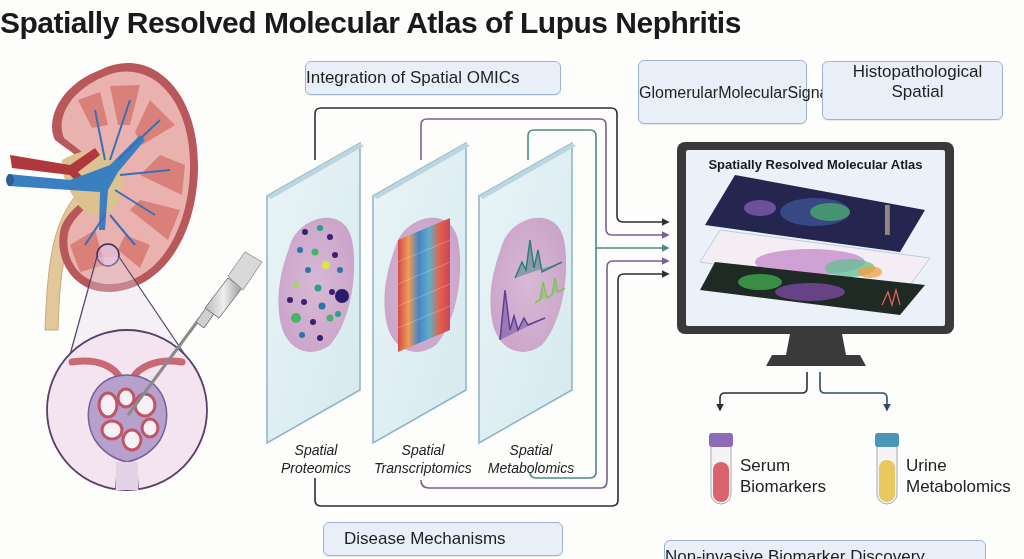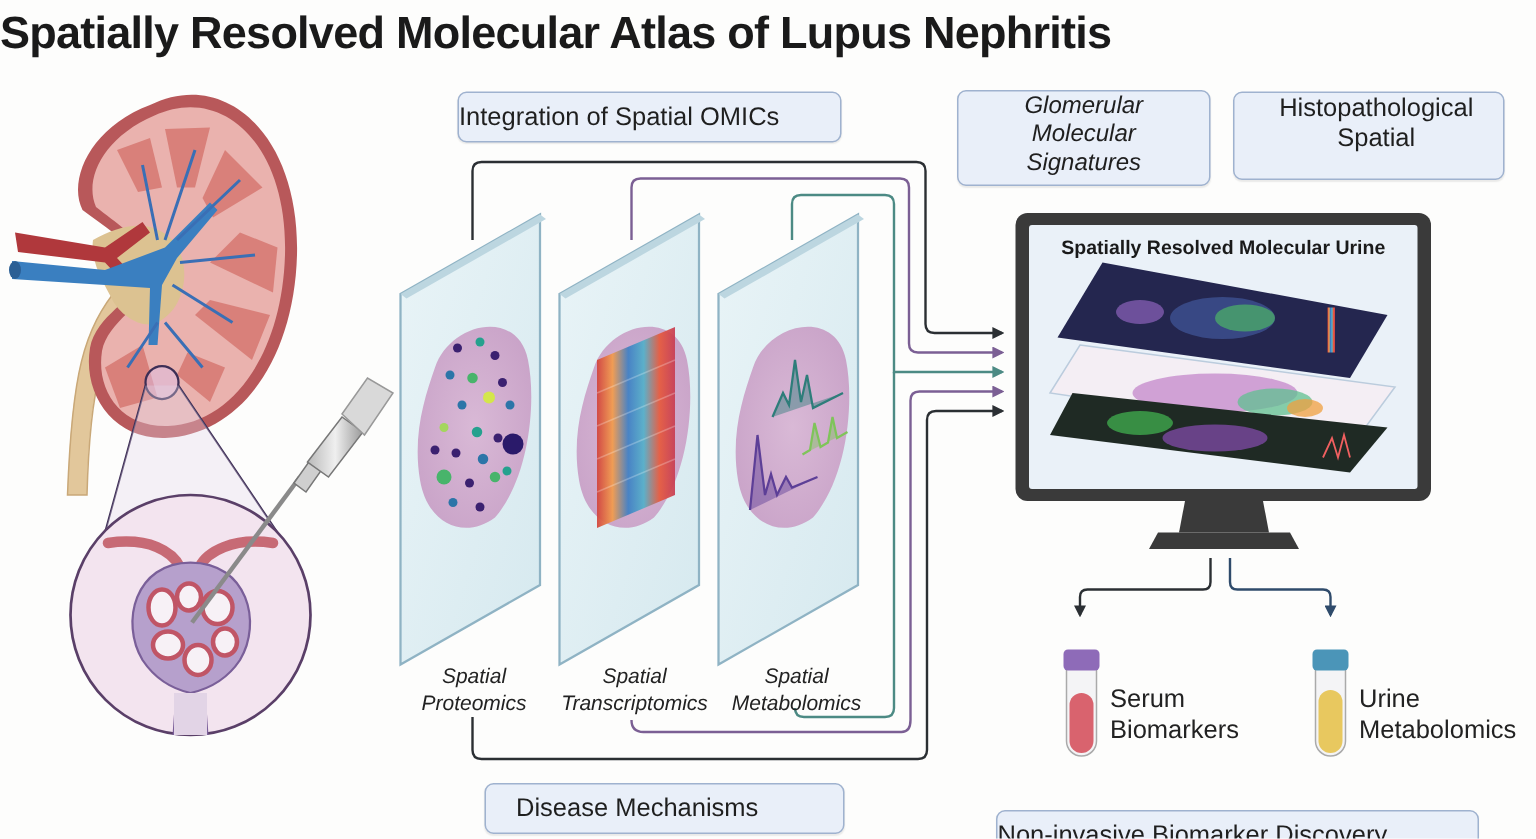--- a/index.html
+++ b/index.html
@@ -238,21 +238,21 @@
     <rect x="877" y="434" width="20" height="70" rx="10" fill="#f4f4f6" stroke="#aaa" stroke-width="1"></rect>
     <rect x="879" y="460" width="16" height="42" rx="8" fill="#e8c85f"></rect>
     <rect x="875" y="433" width="24" height="14" rx="3" fill="#4b95b8"></rect>
   </g>
 </svg>
 
 <div class="label-box" style="left:305px; top:61px; width:254px; height:32px;">
   <span>Integration of Spatial OMICs</span>
 </div>
 
-<div class="label-box" style="left:638px; top:60px; width:167px; height:62px; flex-direction:column; font-size:16px; line-height:19px;font-style:italic;">
+<div class="label-box" style="left:638px; top:60px; width:167px; height:62px; flex-direction:row; font-size:16px; line-height:19px;">
   <span>Glomerular</span>
   <span>Molecular</span>
   <span>Signatures</span>
 </div>
 
 <div class="label-box" style="left:822px; top:61px; width:169px; height:57px; flex-direction:column; font-size:17px;padding-left:10px;">
   <span>Histopathological</span>
   <span>Spatial</span>
 </div>
 
@@ -270,21 +270,21 @@
 </div>
 <div class="omic-label" style="left:366px; top:441px; width:114px;">
   <div>Spatial</div>
   <div>Transcriptomics</div>
 </div>
 <div class="omic-label" style="left:481px; top:441px; width:100px;">
   <div>Spatial</div>
   <div>Metabolomics</div>
 </div>
 
-<div class="monitor-title" style="left:686px; top:157px; width:259px;">Spatially Resolved Molecular Urine</div>
+<div class="monitor-title" style="left:686px; top:157px; width:259px;">Spatially Resolved Molecular Atlas</div>
 
 <div class="tube-label" style="left:740px; top:455px;">
   <div>Serum</div>
   <div>Biomarkers</div>
 </div>
 <div class="tube-label" style="left:906px; top:455px;">
   <div>Urine</div>
   <div>Metabolomics</div>
 </div>
 

